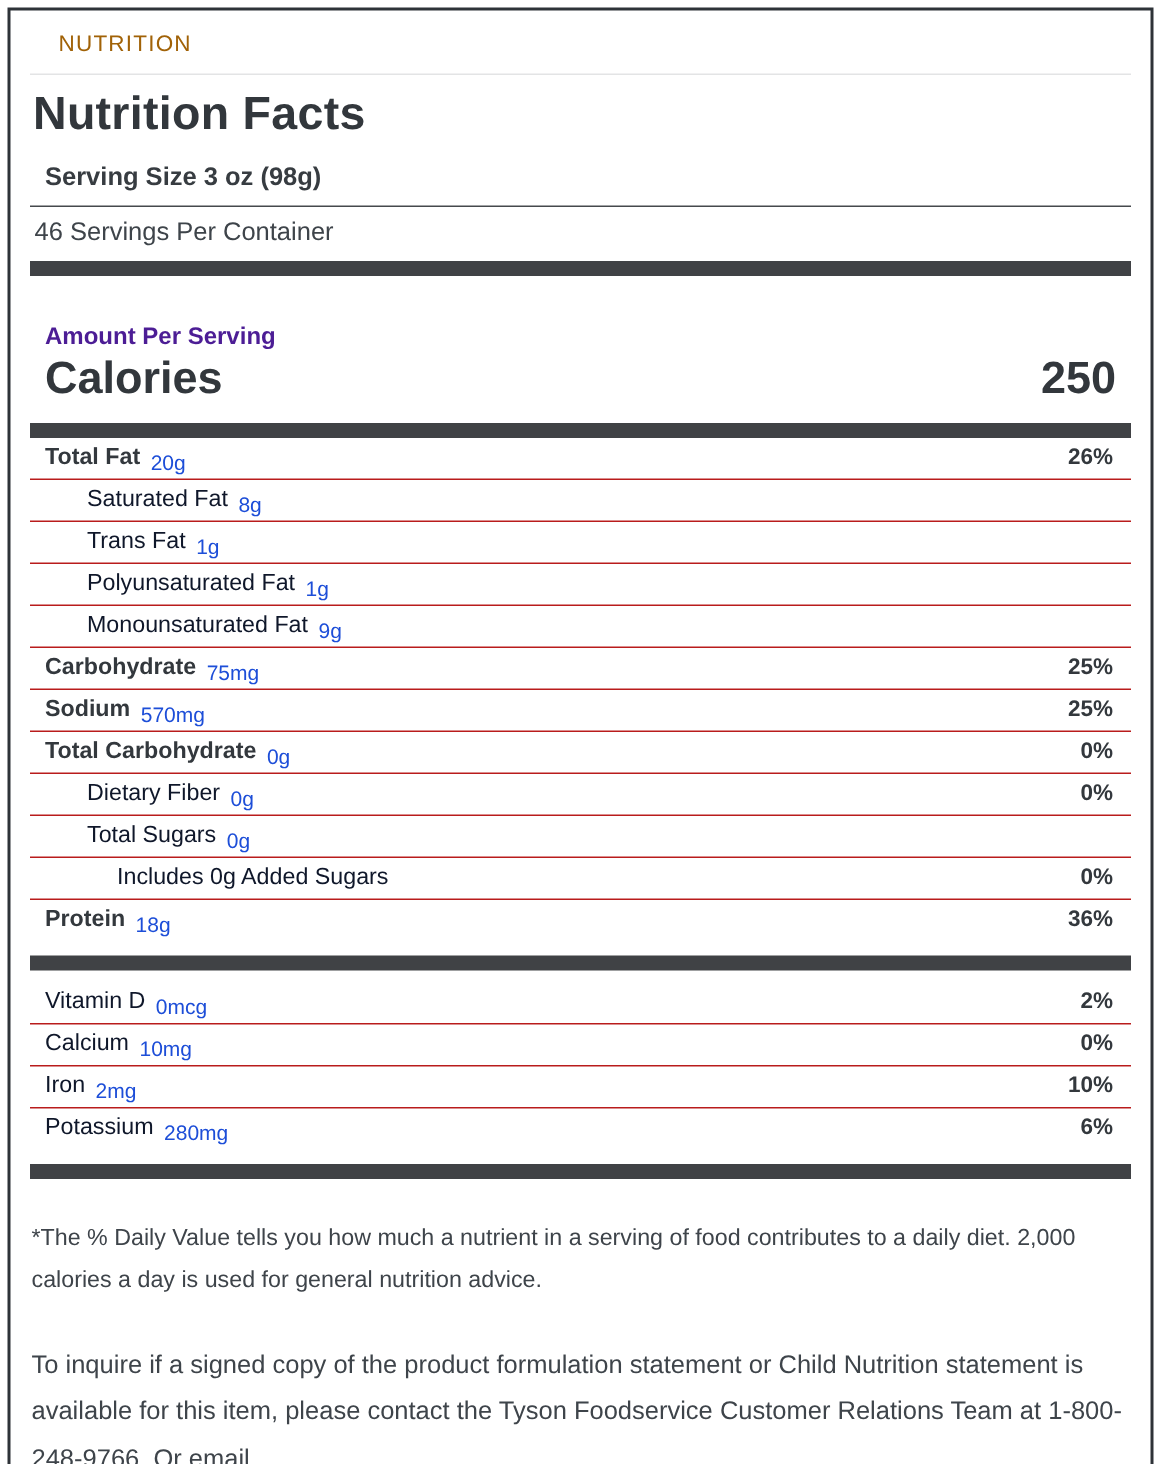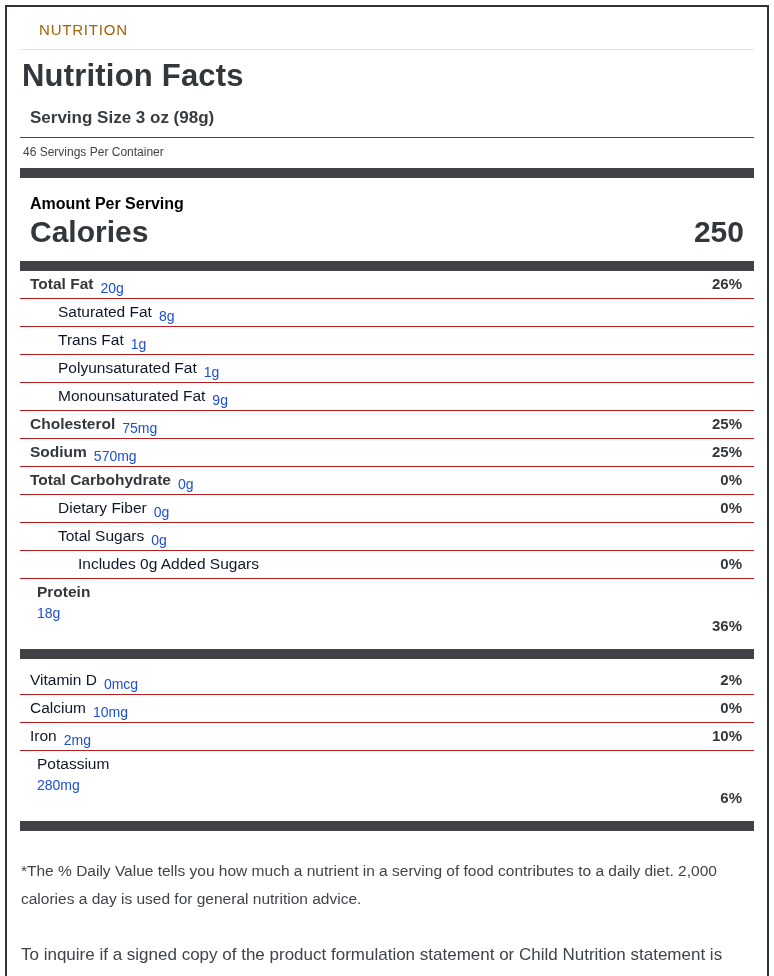--- a/index.html
+++ b/index.html
@@ -33,34 +33,34 @@
     padding: 8px 0 14px 2px;
     letter-spacing: 0.2px;
   }
   .serving-size {
     font-size: 17px;
     font-weight: bold;
     color: #373c41;
     padding: 0 0 9px 10px;
   }
   .servings-per {
-    font-size: 12px;
+    font-size: 17px;
     color: #3e444a;
     padding: 7px 0 9px 3px;
   }
   .thick-bar {
     height: 10px;
     background: #404245;
     width: 100%;
   }
   .amount-per-serving {
     font-size: 16px;
     font-weight: bold;
-    color: #000000;
-    padding: 17px 0 2px 10px;
+    color: #4c1d95;
+    padding: 32px 0 2px 10px;
   }
   .calories-row {
     display: flex;
     justify-content: space-between;
     align-items: baseline;
     padding: 0 10px 12px 10px;
   }
   .calories-label, .calories-value {
     font-size: 30px;
     font-weight: bold;
@@ -74,21 +74,21 @@
     padding: 15px 12px 8px 0;
     border-bottom: 1px solid #45494d;
   }
   .row {
     display: flex;
     align-items: baseline;
     padding: 4px 12px 5px 10px;
     border-bottom: 1px solid #b91c1c;
     min-height: 27px;
   }
-  .row.last { border-bottom: none; flex-direction: column; }
+  .row.last { border-bottom: none; }
   .row .label {
     font-size: 15.5px;
     color: #0f172a;
   }
   .row.bold-label .label { font-weight: bold; color: #33383d; }
   .row .amount {
     font-size: 14px;
     color: #1d4ed8;
     margin-left: 7px;
     position: relative;
@@ -162,21 +162,21 @@
         <span class="label">Polyunsaturated Fat</span>
         <span class="amount">1g</span>
         <span class="dv"></span>
       </div>
       <div class="row indent-1">
         <span class="label">Monounsaturated Fat</span>
         <span class="amount">9g</span>
         <span class="dv"></span>
       </div>
       <div class="row indent-0 bold-label">
-        <span class="label">Cholesterol</span>
+        <span class="label">Carbohydrate</span>
         <span class="amount">75mg</span>
         <span class="dv">25%</span>
       </div>
       <div class="row indent-0 bold-label">
         <span class="label">Sodium</span>
         <span class="amount">570mg</span>
         <span class="dv">25%</span>
       </div>
       <div class="row indent-0 bold-label">
         <span class="label">Total Carbohydrate</span>

